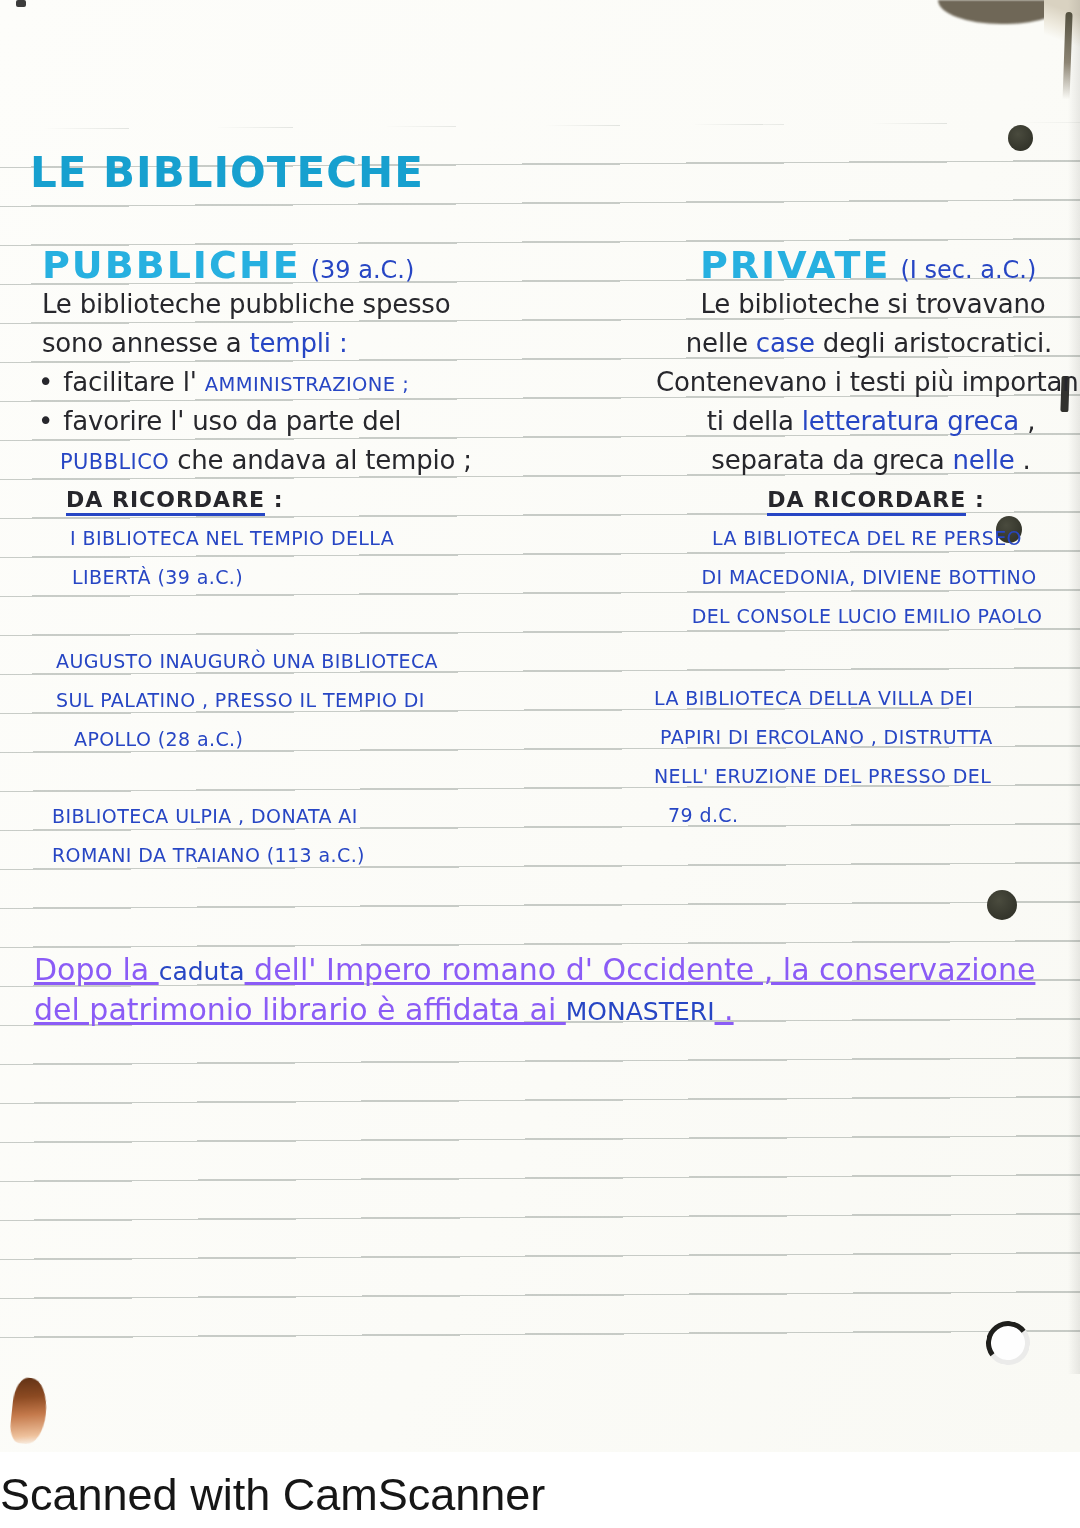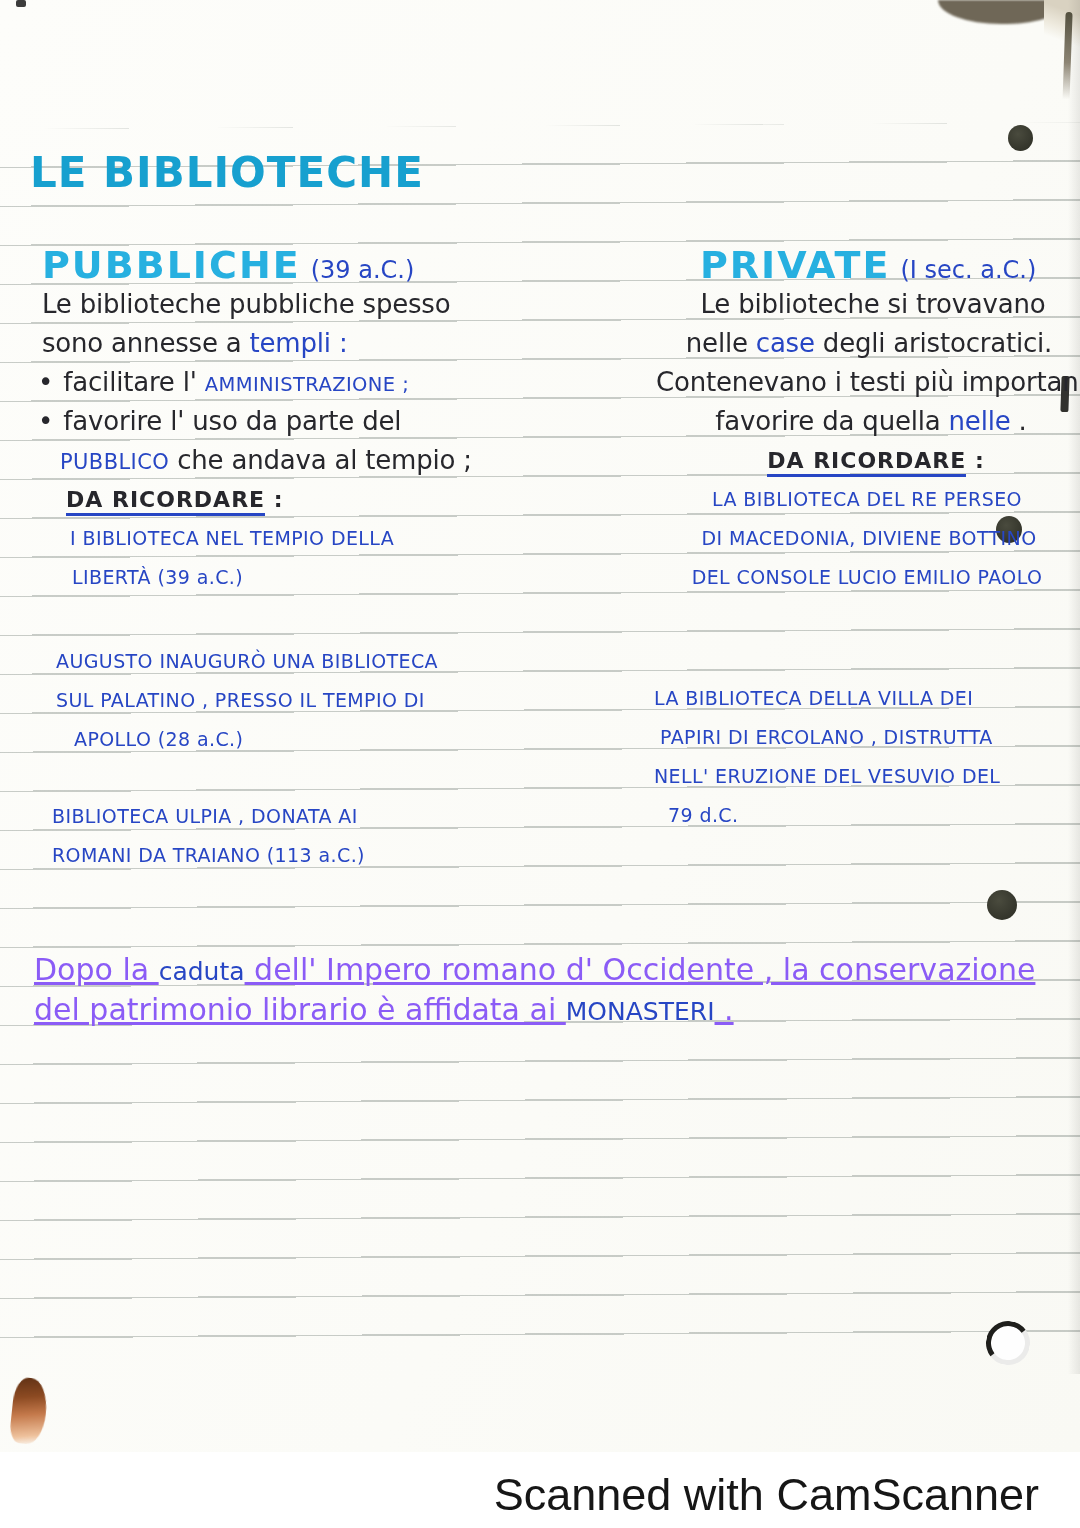--- a/index.html
+++ b/index.html
@@ -43,21 +43,21 @@
         transform:rotate(2deg);}
   .edge-mark{position:absolute;top:376px;right:11px;width:8px;height:36px;background:#32322e;
         border-radius:2px;transform:rotate(2deg);}
   .edge-fade{position:absolute;right:0;top:0;height:1374px;width:12px;
         background:linear-gradient(to right,rgba(0,0,0,0),rgba(60,60,55,0.10));}
   .finger{position:absolute;left:12px;top:1378px;width:34px;height:66px;
         background:linear-gradient(170deg,#5e3014 0%,#8c4a22 30%,#c4794b 55%,#eec19c 85%,rgba(255,255,255,0) 100%);
         border-radius:45% 60% 55% 35%;transform:rotate(6deg);filter:blur(0.4px);}
   .speck{position:absolute;left:16px;top:0;width:10px;height:7px;background:#3c3c3c;border-radius:2px;}
   .footer{position:absolute;left:0;right:0;top:1462px;height:66px;background:#ffffff;
-        text-align:right;padding-right:41px;box-sizing:border-box;
+        padding-right:41px;box-sizing:border-box;
         font-family:"Liberation Sans",sans-serif;font-size:45px;line-height:66px;color:#161616;}
 </style>
 </head>
 <body>
 
 <div class="canvas">
   <div class="paper">
     <div class="ruled"></div>
   </div>
 
@@ -103,31 +103,32 @@
   </div>
 
   <div class="abs" style="left:700px;top:243px;white-space:nowrap;">
     <span class="hcyan">PRIVATE</span><span class="hnote">(I sec. a.C.)</span>
   </div>
 
   <div class="abs" style="left:654px;top:285px;width:420px;text-align:center;">
     <div class="row" style="padding-left:18px;"><span class="k">Le biblioteche si trovavano</span></div>
     <div class="row" style="padding-left:10px;"><span class="k">nelle </span><span class="b">case</span><span class="k"> degli aristocratici.</span></div>
     <div class="row" style="padding-left:2px;"><span class="k">Contenevano i testi più importan</span></div>
-    <div class="row" style="padding-left:14px;"><span class="k">favorire da quella </span><span class="b">nelle</span><span class="k"> .</span></div>
+    <div class="row" style="padding-left:14px;"><span class="k">ti della </span><span class="b">letteratura greca</span><span class="k"> ,</span></div>
+    <div class="row" style="padding-left:14px;"><span class="k">separata da greca </span><span class="b">nelle</span><span class="k"> .</span></div>
     <div class="row" style="padding-left:24px;"><span class="rem u">DA RICORDARE</span><span class="rem"> :</span></div>
     <div class="row" style="padding-left:6px;"><span class="caps">LA BIBLIOTECA DEL RE PERSEO</span></div>
     <div class="row" style="padding-left:10px;"><span class="caps">DI MACEDONIA, DIVIENE BOTTINO</span></div>
     <div class="row" style="padding-left:6px;"><span class="caps">DEL CONSOLE LUCIO EMILIO PAOLO</span></div>
   </div>
 
   <div class="abs" style="left:654px;top:679px;">
     <div class="row"><span class="caps">LA BIBLIOTECA DELLA VILLA DEI</span></div>
     <div class="row" style="padding-left:6px;"><span class="caps">PAPIRI DI ERCOLANO , DISTRUTTA</span></div>
-    <div class="row"><span class="caps">NELL' ERUZIONE DEL VESUVIO DEL</span></div>
+    <div class="row"><span class="caps">NELL' ERUZIONE DEL PRESSO DEL</span></div>
     <div class="row" style="padding-left:14px;"><span class="caps">79 d.C.</span></div>
   </div>
 
   <div class="abs" style="left:34px;top:950px;width:960px;">
     <div class="row40"><span class="bk25">Dopo la </span><span class="bl25">caduta</span><span class="bk25"> dell' Impero romano d' Occidente , la conservazione</span></div>
     <div class="row40"><span class="bk25">del patrimonio librario è affidata ai </span><span class="bl25">MONASTERI</span><span class="bk25"> .</span></div>
   </div>
 
   <div class="footer">Scanned with CamScanner</div>
 </div>

